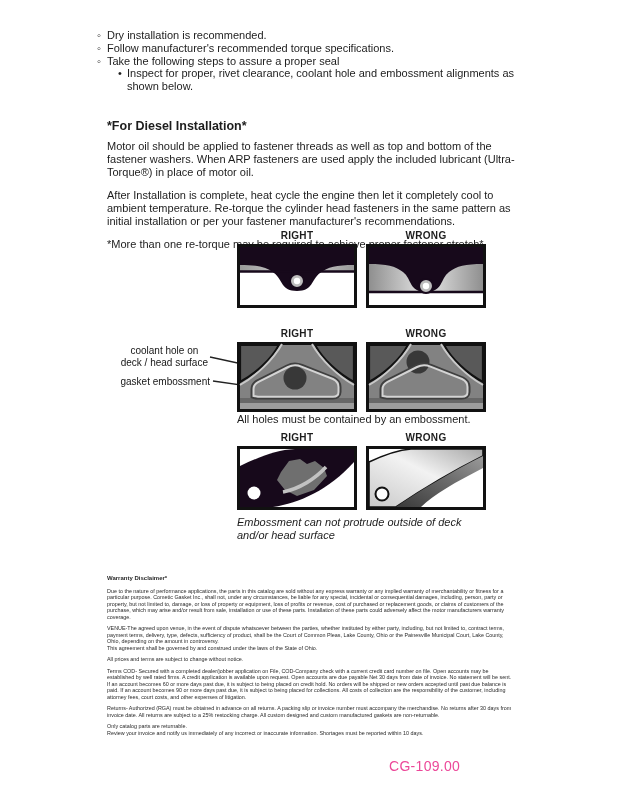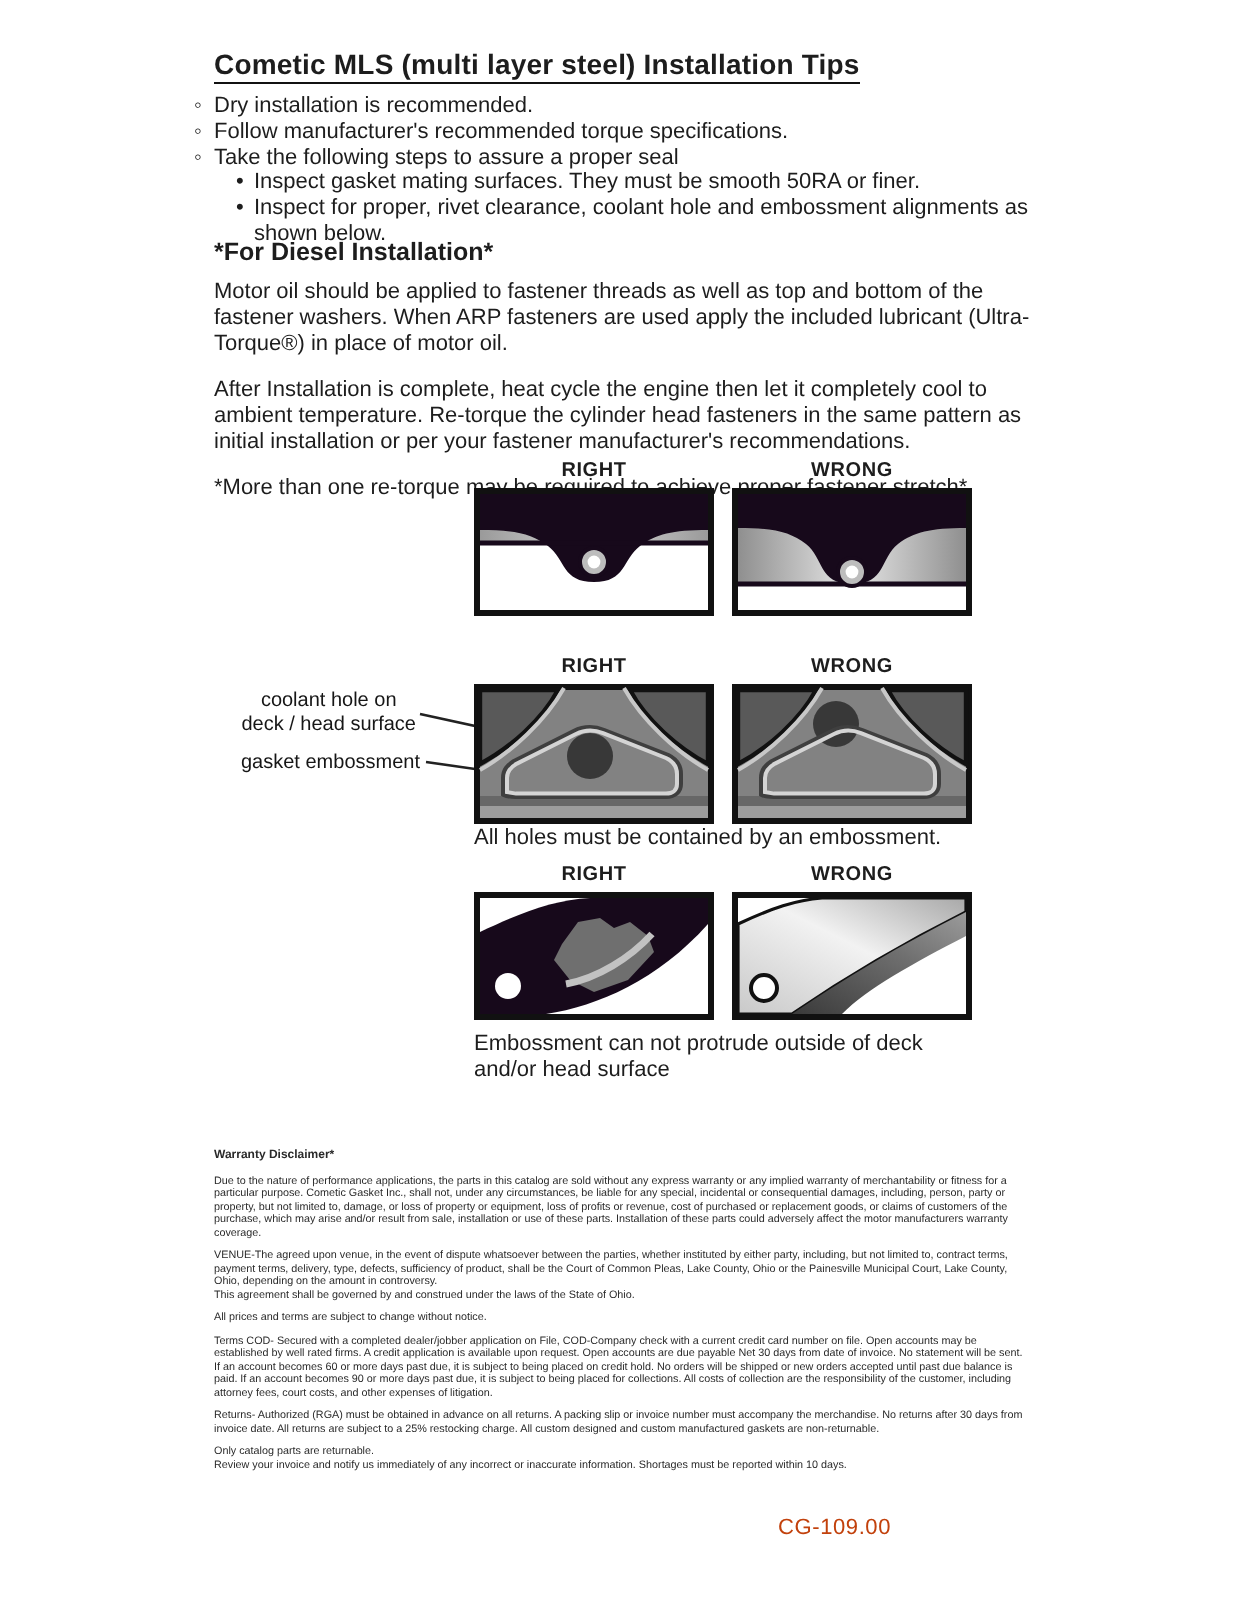--- a/index.html
+++ b/index.html
@@ -32,35 +32,33 @@
   .ann { position:absolute; font-size:10px; line-height:11.5px; text-align:center; white-space:pre-line; color:#161616; }
   .ann1 { right:410px; top:345px; }
   .ann2 { right:408px; top:376px; }
   .leader-overlay { position:absolute; left:200px; top:340px; }
 
   
   .disclaimer { position:absolute; left:107px; top:575px; width:406px; font-size:5.4px; line-height:6.5px; color:#2a2a2a; }
   .disclaimer h3 { font-size:6px; font-weight:700; margin-bottom:6px; }
   .disclaimer p { margin-bottom:5px; white-space:pre-line; }
 
-  .doc-code { position:absolute; left:389px; top:758px; font-size:11px; letter-spacing:.3px; color:#c2410c; }
+  .doc-code { position:absolute; left:389px; top:758px; font-size:14px; letter-spacing:.3px; color:#ec4899; }
 </style>
 </head>
 <body>
 
 <div class="page">
 
   <div class="head-block">
-    <h1 class="doc-title">Cometic MLS (multi layer steel) Installation Tips</h1>
     <div class="tips">
       <div class="tip">Dry installation is recommended.</div>
       <div class="tip">Follow manufacturer's recommended torque specifications.</div>
       <div class="tip">Take the following steps to assure a proper seal</div>
       <div class="subtips">
-        <div class="subtip">Inspect gasket mating surfaces.  They must be smooth 50RA or finer.</div>
         <div class="subtip">Inspect for proper, rivet clearance, coolant hole and embossment alignments as shown below.</div>
       </div>
     </div>
   </div>
 
   <section class="diesel">
     <h2>*For Diesel Installation*</h2>
     <p>Motor oil should be applied to fastener threads as well as top and bottom of the fastener washers. When ARP fasteners are used apply the included lubricant (Ultra-Torque®) in place of motor oil.</p>
     <p>After Installation is complete, heat cycle the engine then let it completely cool to ambient temperature. Re-torque the cylinder head fasteners in the same pattern as initial installation or per your fastener manufacturer's recommendations.</p>
     <p>*More than one re-torque may be required to achieve proper fastener stretch*</p>
@@ -176,21 +174,21 @@
             <stop offset="1" stop-color="#9b9b9b"></stop>
         </linearGradient>
       </defs>
       <rect x="1.5" y="1.5" width="117" height="61" fill="#ffffff" stroke="#111" stroke-width="3"></rect>
       <path d="M3,16 C20,8 32,4 45,3 L117,3 L117,10 C85,26 55,44 30,61 L3,61 Z" fill="url(#band3)" stroke="#111" stroke-width="1.6"></path>
       <path d="M30,61 C55,44 85,26 117,10 L117,22 C90,36 68,48 55,61 Z" fill="url(#dark3)"></path>
       <circle cx="16" cy="48" r="6.5" fill="#ffffff" stroke="#111" stroke-width="2"></circle>
     </svg>
   </div>
 
-  <div class="dg-caption" style="top:516px;">Embossment can not protrude outside of deck
+  <div class="dg-caption" style="top:516px;font-style:italic;">Embossment can not protrude outside of deck
 and/or head surface</div>
 
   <section class="disclaimer">
     <h3>Warranty Disclaimer*</h3>
     <p>Due to the nature of performance applications, the parts in this catalog are sold without any express warranty or any implied warranty of merchantability or fitness for a particular purpose.  Cometic Gasket Inc., shall not, under any circumstances, be liable for any special, incidental or consequential damages, including, person, party or property, but not limited to, damage, or loss of property or equipment, loss of profits or revenue, cost of purchased or replacement goods, or claims of customers of the purchase, which may arise and/or result from sale, installation or use of these parts.  Installation of these parts could adversely affect the motor manufacturers warranty coverage.</p>
     <p>VENUE-The agreed upon venue, in the event of dispute whatsoever between the parties, whether instituted by either party, including, but not limited to, contract terms, payment terms, delivery, type, defects, sufficiency of product, shall be the Court of Common Pleas, Lake County, Ohio or the Painesville Municipal Court, Lake County, Ohio, depending on the amount in controversy.
 This agreement shall be governed by and construed under the laws of the State of Ohio.</p>
     <p>All prices and terms are subject to change without notice.</p>
     <p>Terms COD- Secured with a completed dealer/jobber application on File, COD-Company check with a current credit card number on file.  Open accounts may be established by well rated firms.  A credit application is available upon request.  Open accounts are due payable Net 30 days from date of invoice.  No statement will be sent.  If an account becomes 60 or more days past due, it is subject to being placed on credit hold.  No orders will be shipped or new orders accepted until past due balance is paid.  If an account becomes 90 or more days past due, it is subject to being placed for collections.  All costs of collection are the responsibility of the customer, including attorney fees, court costs, and other expenses of litigation.</p>
     <p>Returns- Authorized (RGA) must be obtained in advance on all returns.  A packing slip or invoice number must accompany the merchandise.  No returns after 30 days from invoice date.  All returns are subject to a 25% restocking charge.  All custom designed and custom manufactured gaskets are non-returnable.</p>

